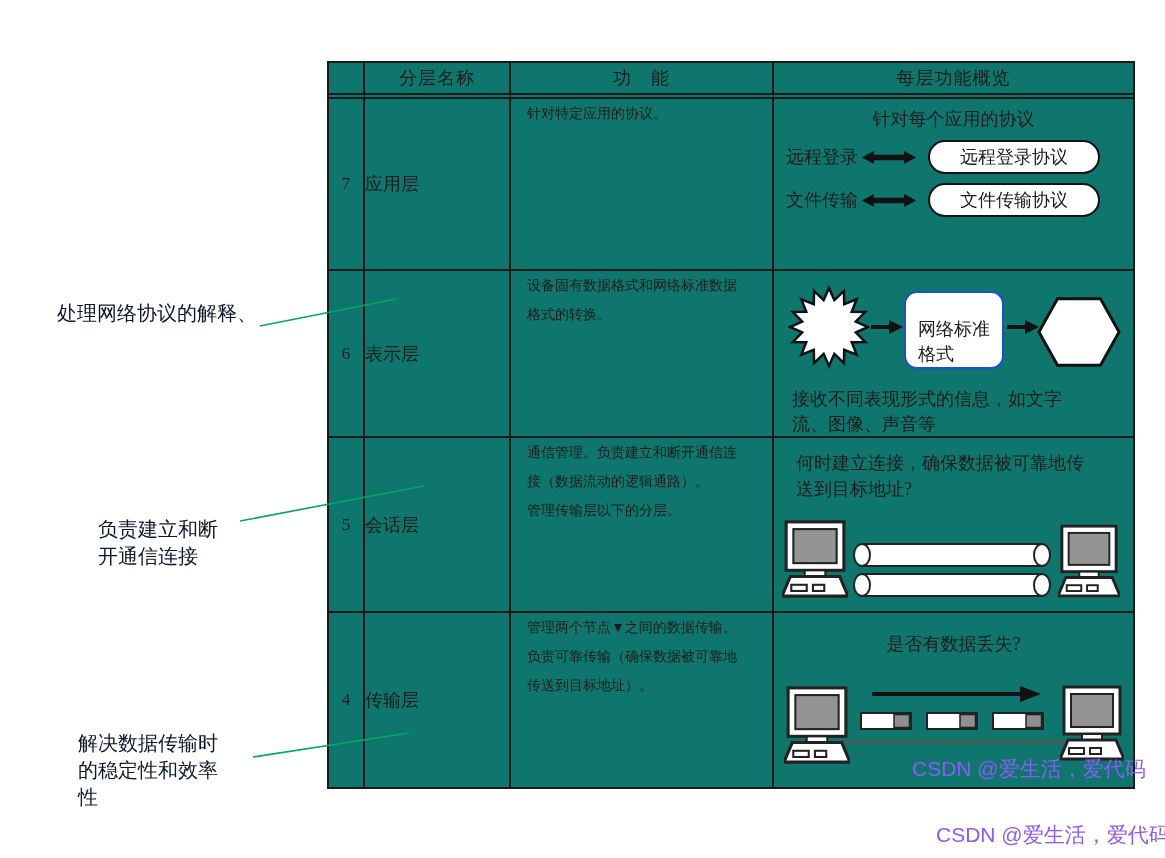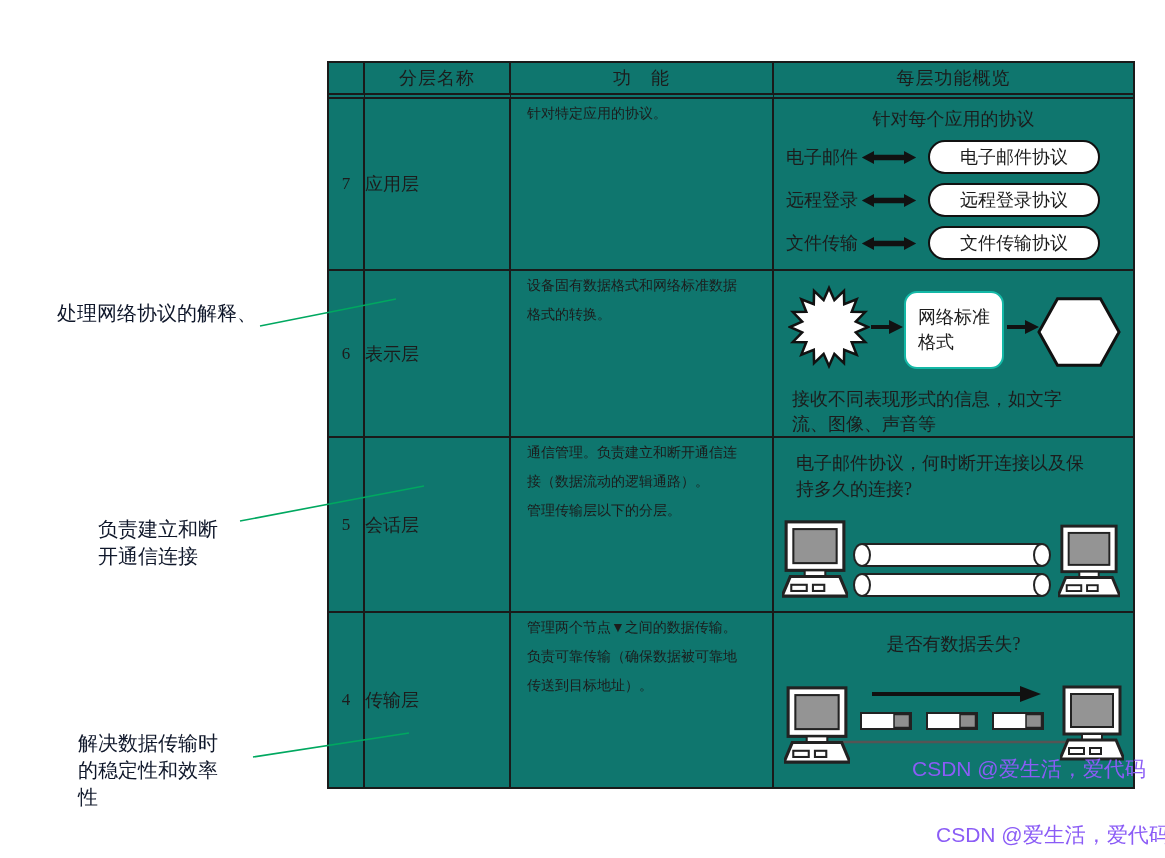--- a/index.html
+++ b/index.html
@@ -27,22 +27,22 @@
   .func-text p{margin:0;}
   
   .ov7-title{text-align:center;font-size:18px;margin-top:8px;}
   .pair{display:flex;align-items:center;height:34px;margin:9px 0 0 12px;}
   .pair-label{width:74px;font-size:18px;}
   .pair-arrow{width:58px;height:15px;margin:0 10px 0 0;flex:none;}
   .pair-box{width:168px;height:30px;border:2px solid #111;border-radius:17px;
     display:flex;align-items:center;justify-content:center;font-size:18px;background:#fff;}
   
   .abs{position:absolute;}
-  .fmt-box{box-sizing:border-box;width:100px;height:78px;border:2px solid #14b8a6;border-radius:13px;
-    font-size:18px;line-height:25px;padding:12px 0 0 12px;background:#fff;}
+  .fmt-box{box-sizing:border-box;width:100px;height:78px;border:2px solid #1d4ed8;border-radius:13px;
+    font-size:18px;line-height:25px;padding:24px 0 0 12px;background:#fff;}
   .ov6-caption{font-size:18px;line-height:25px;width:280px;}
   .ov-question{font-size:18px;line-height:26px;}
   
   .watermark{position:absolute;font-family:"Liberation Sans","DejaVu Sans",sans-serif;
     font-size:21px;color:#8b5cf6;white-space:nowrap;}
   .annotation{position:absolute;font-size:20px;line-height:27px;color:#0f172a;}
   #anno-lines{position:absolute;left:0;top:0;pointer-events:none;}
 </style>
 </head>
 <body>
@@ -86,27 +86,20 @@
     </div>
     <div class="cell name-cell">
       <span>应用层</span>
     </div>
     <div class="cell func-cell">
       <div class="func-text">针对特定应用的协议。</div>
     </div>
     <div class="cell last-col">
       <div class="ov7-title">针对每个应用的协议</div>
       <div class="pair">
-        <span class="pair-label">电子邮件</span>
-        <svg class="pair-arrow" viewBox="0 0 58 16">
-            <use href="#dblarrow"></use>
-          </svg>
-        <div class="pair-box">电子邮件协议</div>
-      </div>
-      <div class="pair">
         <span class="pair-label">远程登录</span>
         <svg class="pair-arrow" viewBox="0 0 58 16">
             <use href="#dblarrow"></use>
           </svg>
         <div class="pair-box">远程登录协议</div>
       </div>
       <div class="pair">
         <span class="pair-label">文件传输</span>
         <svg class="pair-arrow" viewBox="0 0 58 16">
             <use href="#dblarrow"></use>
@@ -150,21 +143,21 @@
     <div class="cell name-cell">
       <span>会话层</span>
     </div>
     <div class="cell func-cell">
       <div class="func-text">
         <p>通信管理。负责建立和断开通信连接（数据流动的逻辑通路）。</p>
         <p>管理传输层以下的分层。</p>
       </div>
     </div>
     <div class="cell last-col">
-      <div class="ov-question abs" style="left:22px;top:12px;width:290px">电子邮件协议，何时断开连接以及保持多久的连接?</div>
+      <div class="ov-question abs" style="left:22px;top:12px;width:290px">何时建立连接，确保数据被可靠地传送到目标地址?</div>
       <svg class="abs" style="left:8px;top:80px" width="66" height="82" viewBox="0 0 64 76">
           <use href="#pc"></use>
         </svg>
       <svg class="abs" style="left:78px;top:104px" width="200" height="26" viewBox="0 0 200 26">
         <rect x="10" y="2" width="180" height="22" fill="#fff"></rect>
         <line x1="10" y1="2" x2="190" y2="2" stroke="#222" stroke-width="2"></line>
         <line x1="10" y1="24" x2="190" y2="24" stroke="#222" stroke-width="2"></line>
         <ellipse cx="190" cy="13" rx="8" ry="11" fill="#fff" stroke="#222" stroke-width="2"></ellipse>
         <ellipse cx="10" cy="13" rx="8" ry="11" fill="#fff" stroke="#222" stroke-width="2"></ellipse>
       </svg>

